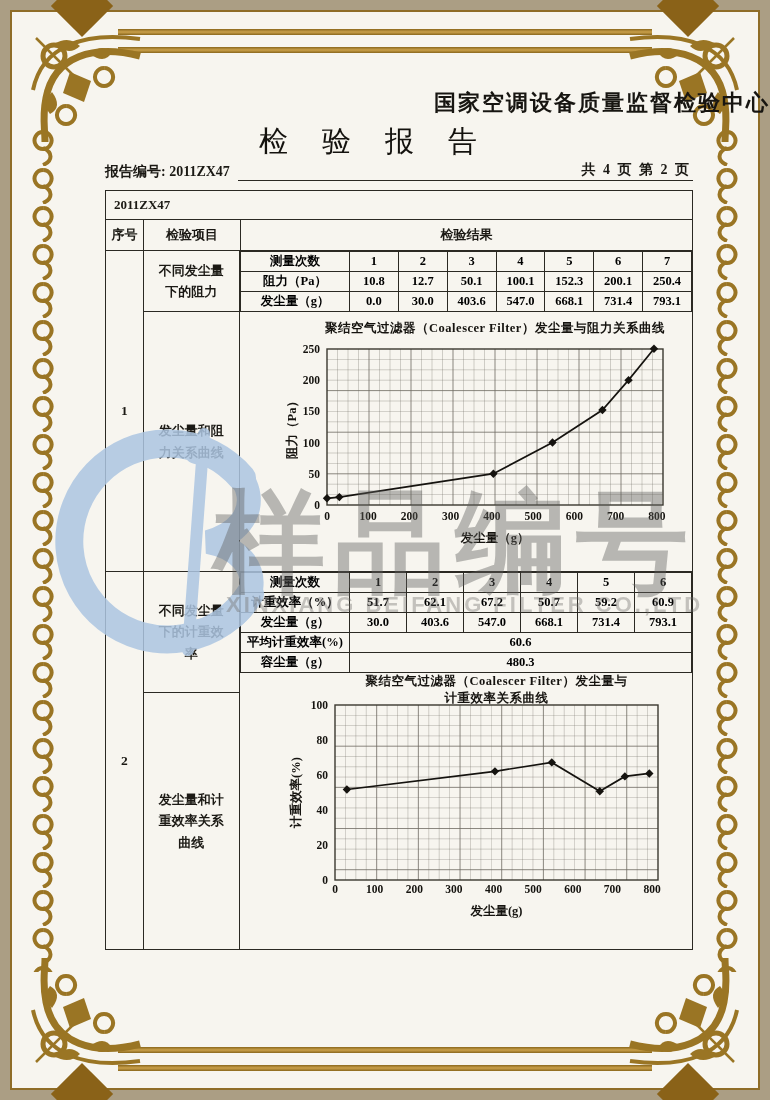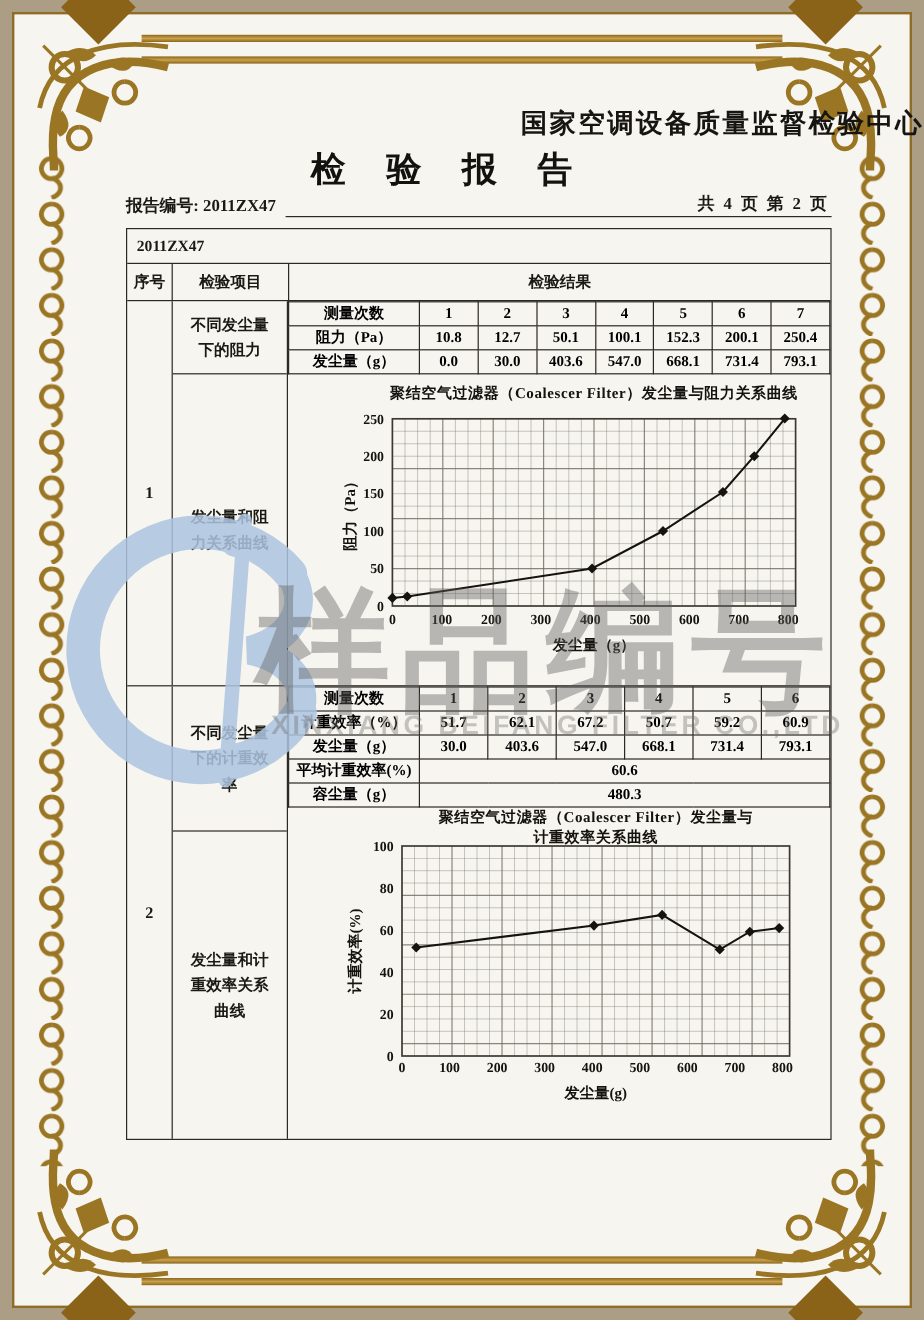--- a/index.html
+++ b/index.html
@@ -19,21 +19,21 @@
   .corner.br{left:628px;top:956px;transform:scale(-1,-1)}
   .wedge{position:absolute;width:44px;height:44px;background:#8a6218;transform:rotate(45deg)}
   .wedge.tl{left:60px;top:-16px}.wedge.tr{left:666px;top:-16px}
   .wedge.bl{left:60px;top:1072px}.wedge.br{left:666px;top:1072px}
   
   .stage{position:absolute;inset:0;z-index:2}
   .org-title{position:absolute;left:0;top:88px;width:770px;text-align:right;
      font-family:"Liberation Sans","DejaVu Sans",sans-serif;font-weight:700;
      font-size:22px;letter-spacing:2px;color:#171511}
   .report-title{position:absolute;left:0;top:122px;width:770px;text-align:center;
-     font-family:"Liberation Sans","DejaVu Sans",sans-serif;font-weight:700;
+     font-family:"Liberation Sans","DejaVu Sans",sans-serif;font-weight:400;
      font-size:29px;letter-spacing:34px;box-sizing:border-box;color:#14120e}
   .meta{position:absolute;left:105px;top:160px;width:588px;display:flex;align-items:flex-end;
         font-size:14px;font-weight:600}
   .meta .num{white-space:nowrap}
   .meta .rule{flex:1;border-bottom:1.4px solid #2b2923;margin-left:8px;height:20px;
         display:flex;justify-content:flex-end;align-items:flex-end}
   .meta .pages{white-space:nowrap;letter-spacing:2px;padding:0 2px 1px 0}
   
   .tbl{position:absolute;left:105px;top:190px;width:588px;border:1.6px solid #2b2923;
        box-sizing:border-box;background:transparent;font-size:13px}

